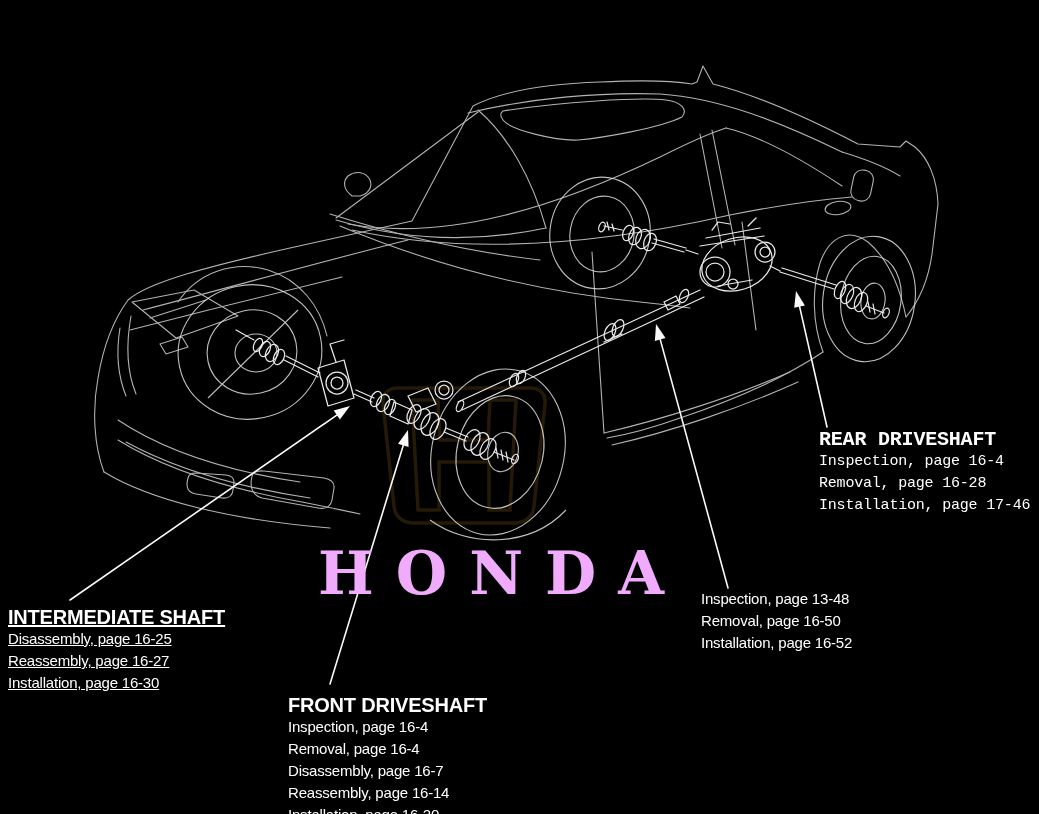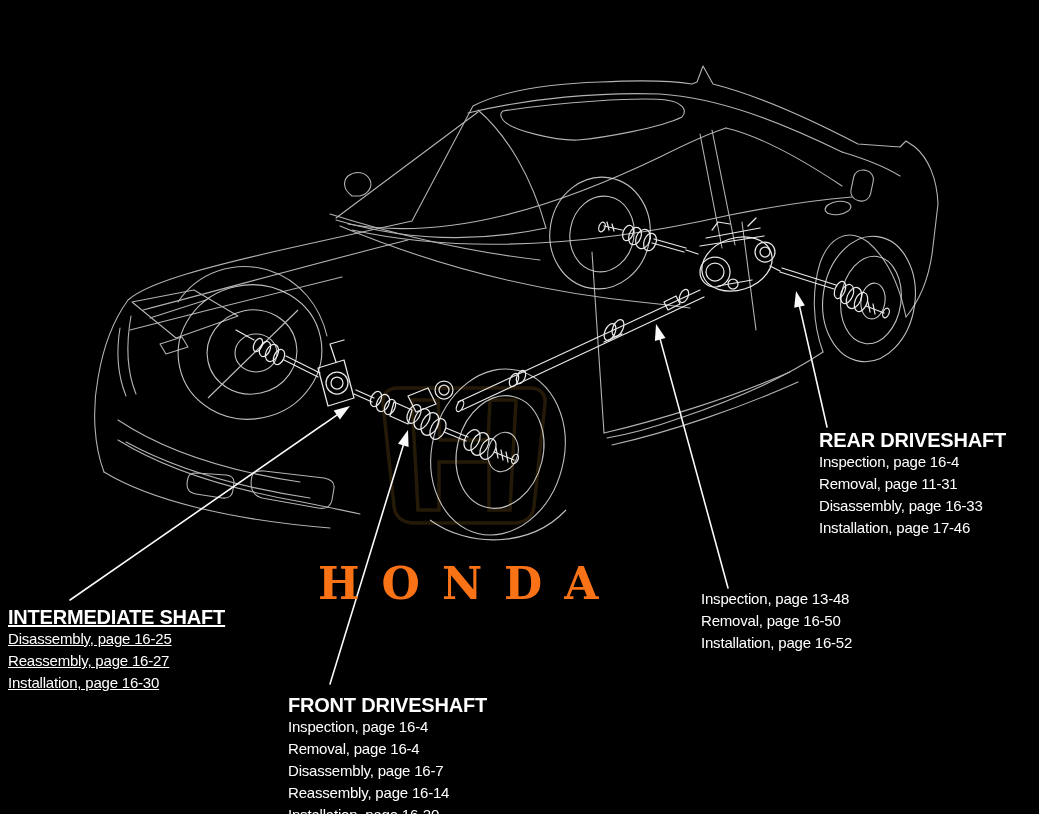--- a/index.html
+++ b/index.html
@@ -13,24 +13,24 @@
   #art{position:absolute;left:0;top:0;}
   .label{position:absolute;color:#fff;}
   .label-title{
     font-weight:bold;font-size:20px;line-height:22px;letter-spacing:-0.2px;
     white-space:nowrap;
   }
   .label-line{
     font-size:15px;line-height:22px;letter-spacing:-0.2px;white-space:nowrap;
   }
   #wordmark{
-    position:absolute;left:318px;top:558px;
+    position:absolute;left:318px;top:539px;
     font-family:"DejaVu Serif","Liberation Serif",serif;
-    font-weight:bold;font-size:44px;letter-spacing:22px;
-    color:#f97316;white-space:nowrap;
+    font-weight:bold;font-size:59px;letter-spacing:22px;
+    color:#f0abfc;white-space:nowrap;
   }
 </style>
 </head>
 <body>
 
 <div id="stage">
 
   <svg id="art" width="1039" height="814" viewBox="0 0 1039 814">
 
     <g stroke="#281c09" stroke-width="3.5" fill="none" opacity="0.95">
@@ -246,21 +246,20 @@
     <div class="label-line">Reassembly, page 16-14</div>
     <div class="label-line">Installation, page 16-20</div>
   </div>
 
   <div class="label" style="left:701px;top:588px;">
     <div class="label-line">Inspection, page 13-48</div>
     <div class="label-line">Removal, page 16-50</div>
     <div class="label-line">Installation, page 16-52</div>
   </div>
 
-  <div class="label" style="left:819px;top:429px;">
+  <div class="label" style="left:819px;top:429px;font-family:Liberation Mono, monospace;">
     <div class="label-title">REAR DRIVESHAFT</div>
     <div class="label-line">Inspection, page 16-4</div>
-    <div class="label-line">Removal, page 11-31</div>
-    <div class="label-line">Disassembly, page 16-33</div>
+    <div class="label-line">Removal, page 16-28</div>
     <div class="label-line">Installation, page 17-46</div>
   </div>
 
 </div>
 
 </body></html>

